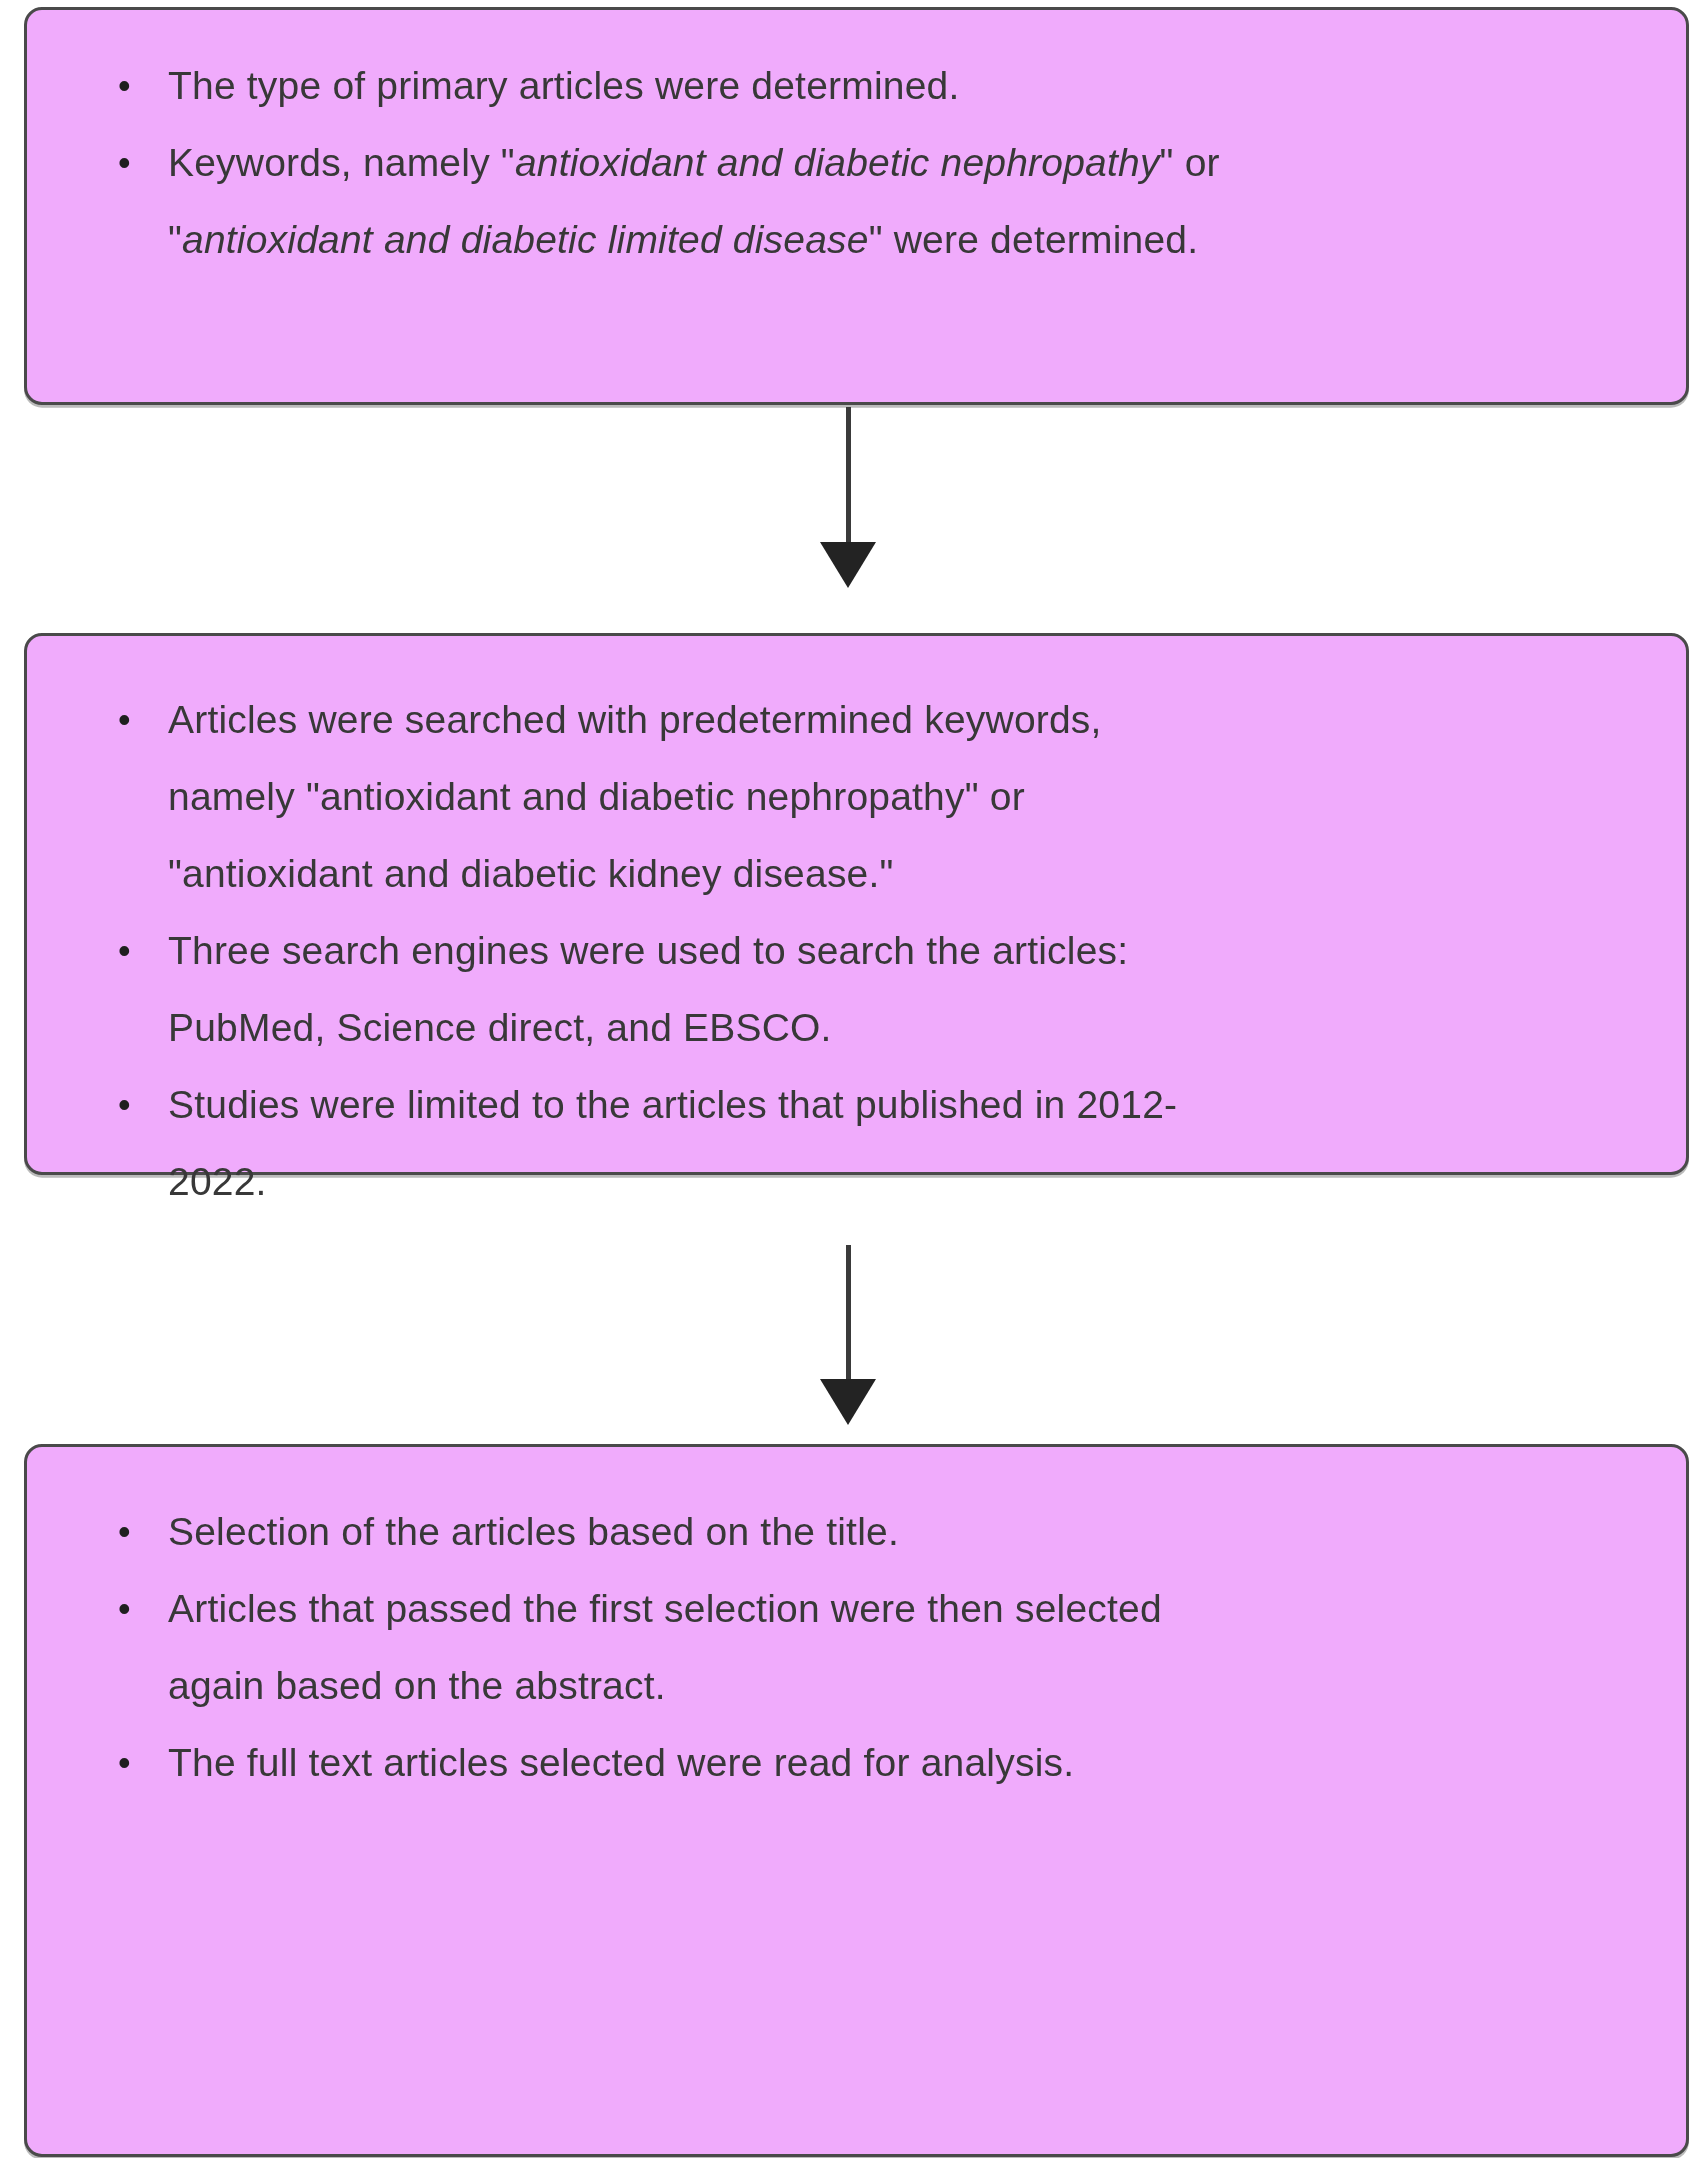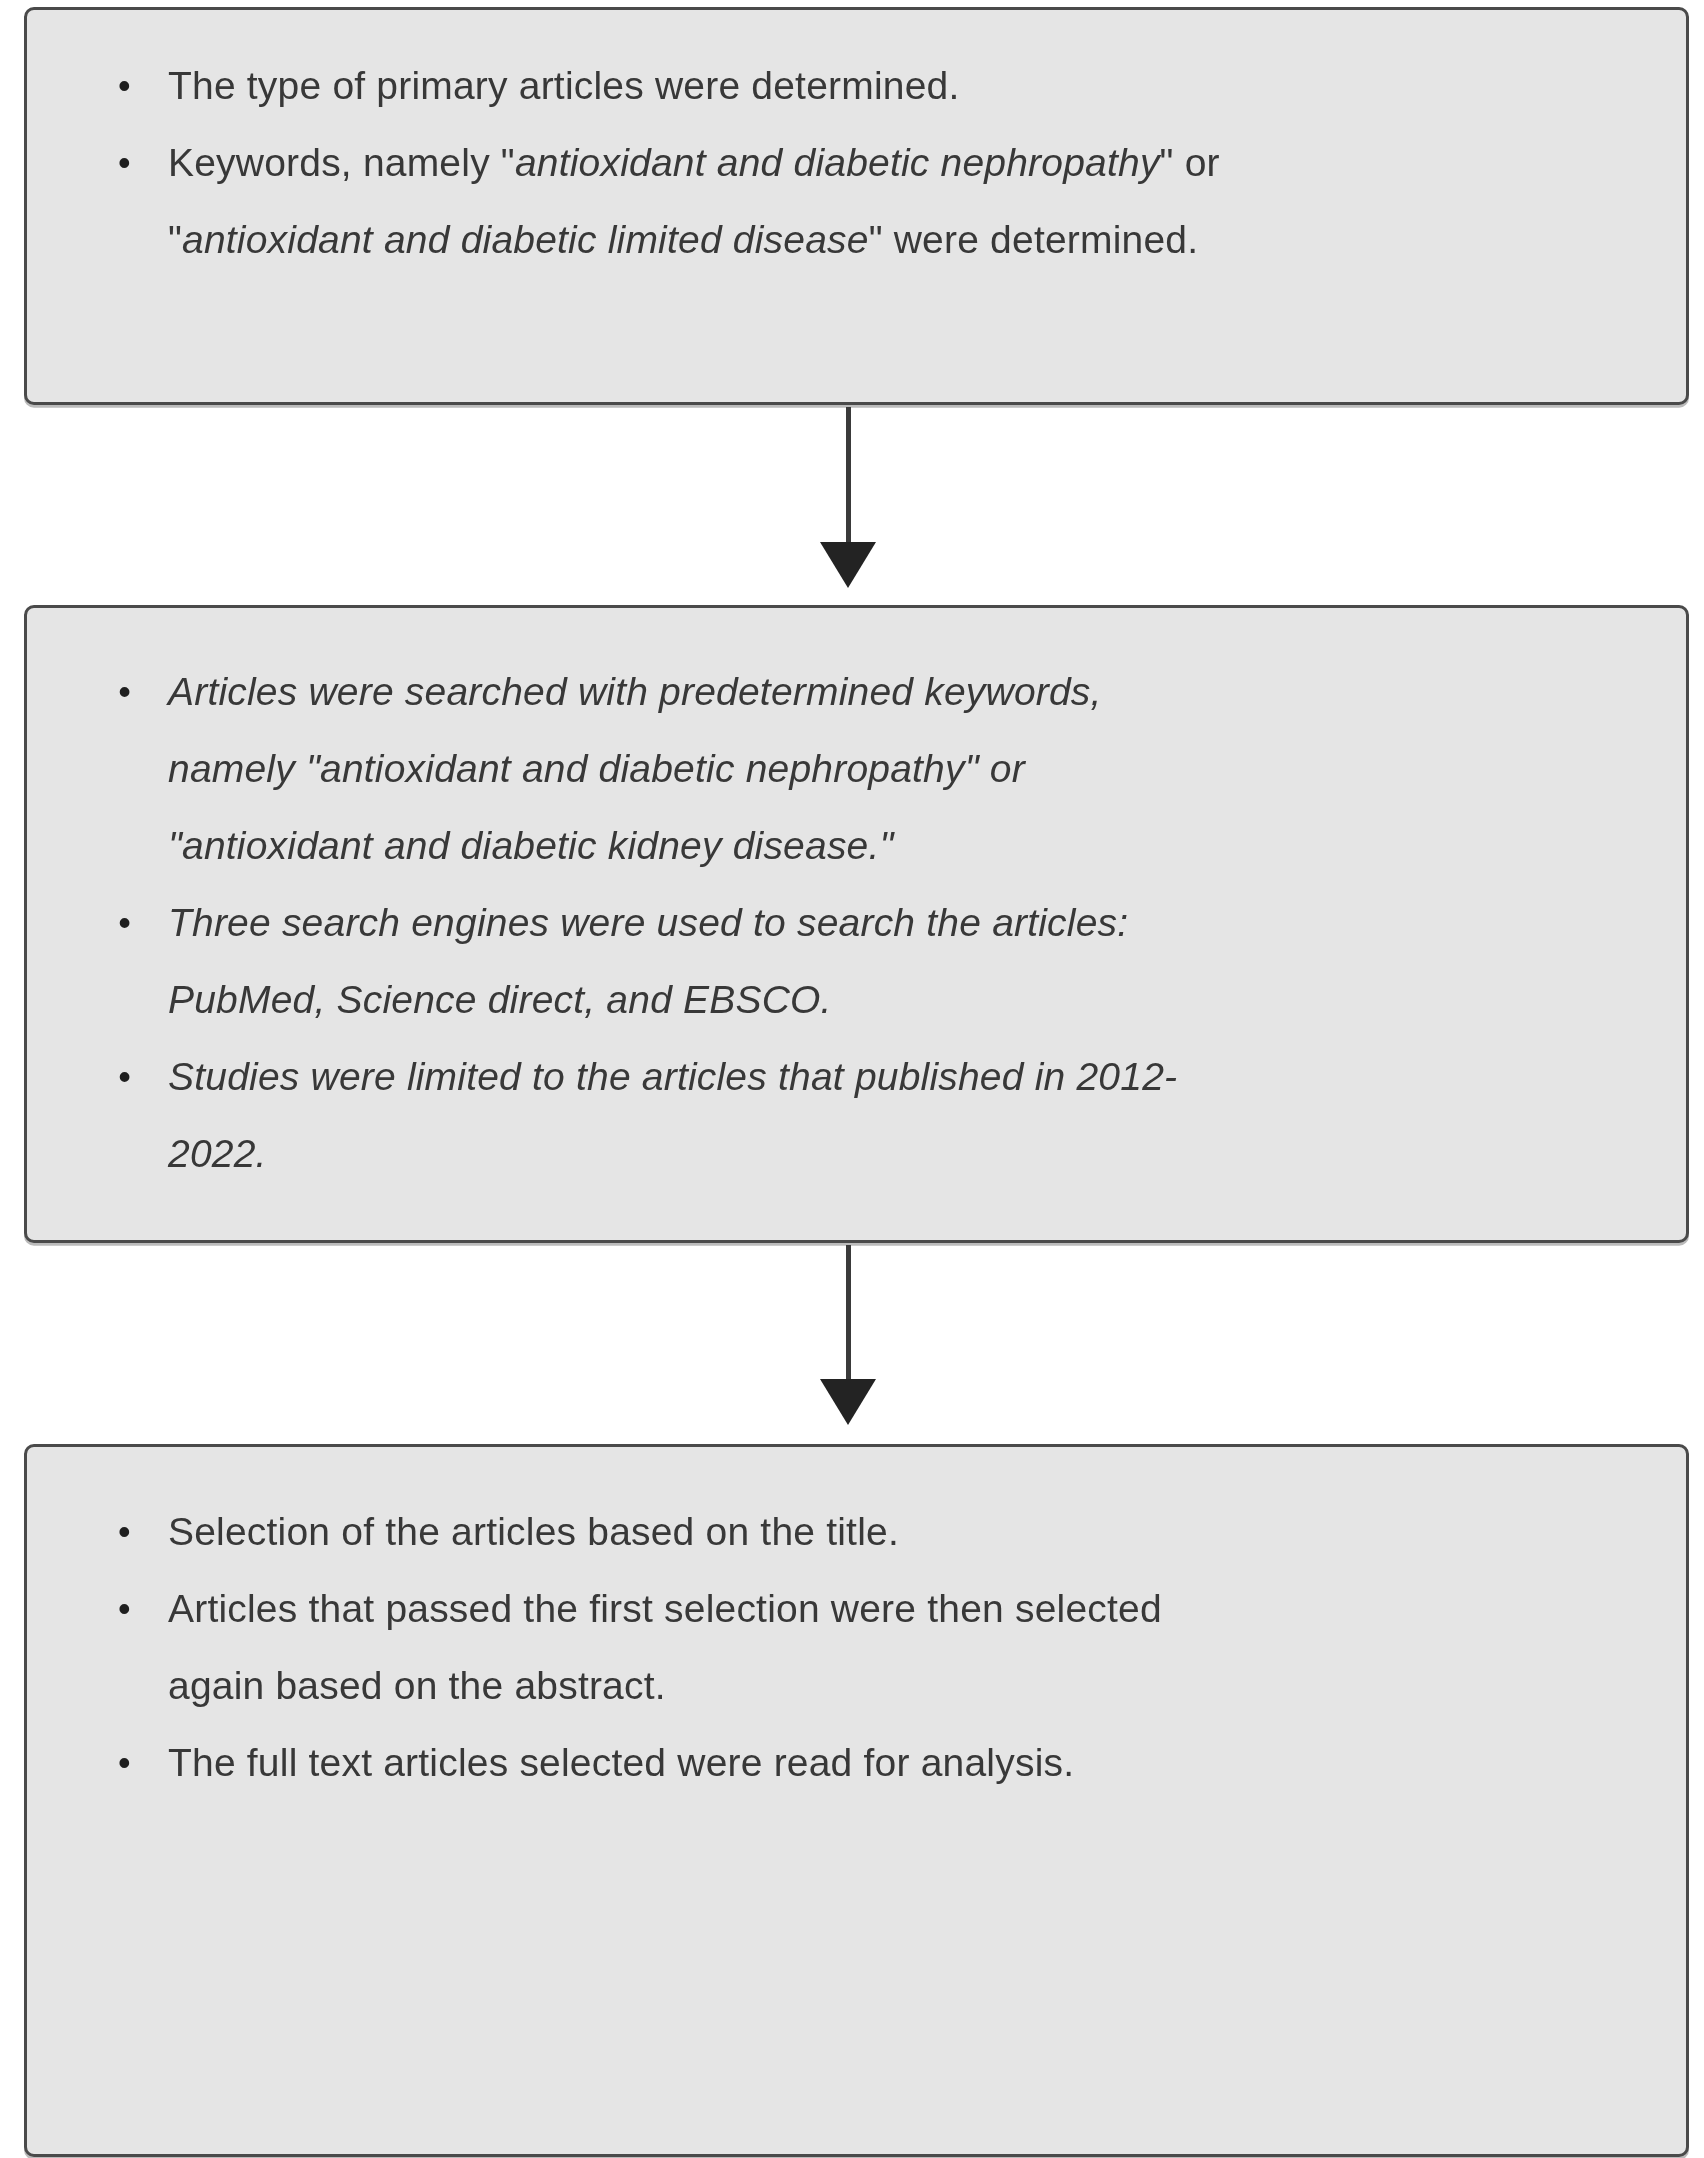--- a/index.html
+++ b/index.html
@@ -13,27 +13,27 @@
     height: 2158px;
     font-family: "Liberation Sans", sans-serif;
     color: #333333;
     overflow: hidden;
   }
   .flow-box {
     position: absolute;
     left: 24px;
     width: 1665px;
     box-sizing: border-box;
-    background: #e5e5e5;
+    background: #f0abfc;
     border: 3.6px solid #4a4a4a;
-    border-radius: 10px;
+    border-radius: 18px;
     box-shadow: 0 2.7px 0 rgba(60,60,60,0.35);
   }
   #box-1 { top: 7.1px;    height: 398px; padding: 37px 36px 0 141px; }
-  #box-2 { top: 605px;  height: 638px; padding: 45px 36px 0 141px; font-style: italic; }
+  #box-2 { top: 633px;  height: 542px; padding: 45px 36px 0 141px; }
   #box-3 { top: 1444px; height: 713px; padding: 46px 16px 0 141px; }
 
   #box-1 li { line-height: 77px; }
   #box-2 li { line-height: 77px; }
   #box-3 li { line-height: 77px; }
   #box-2 { line-height: 77px; }
 
   ul.bullets {
     margin: 0;
     padding: 0;

